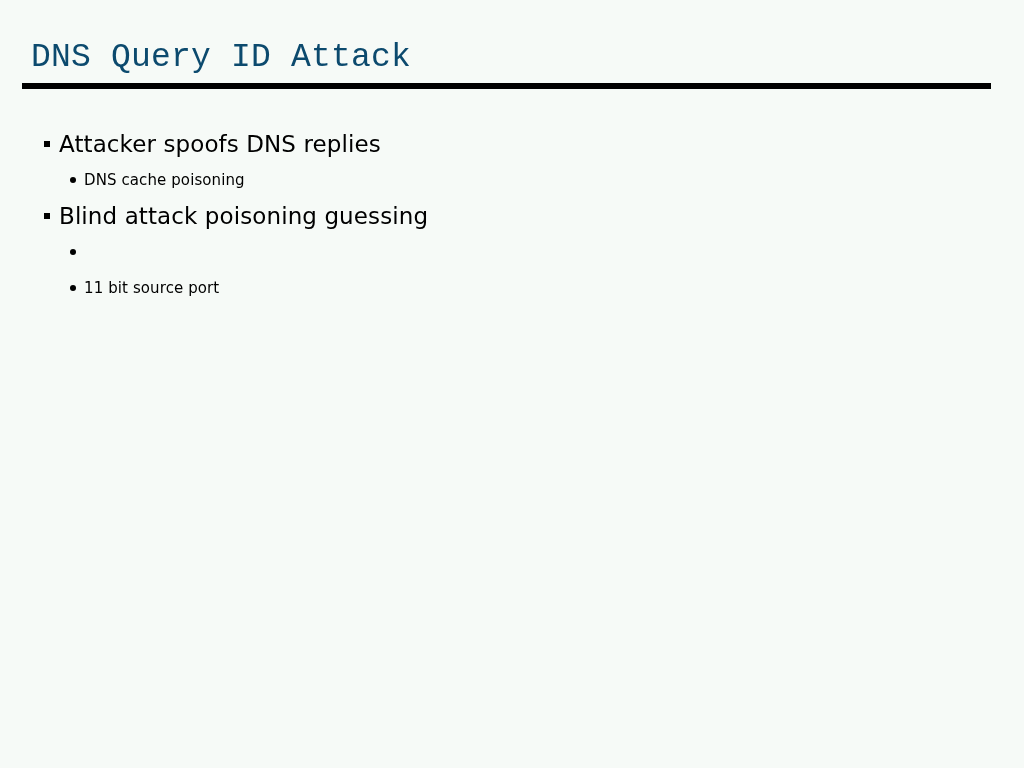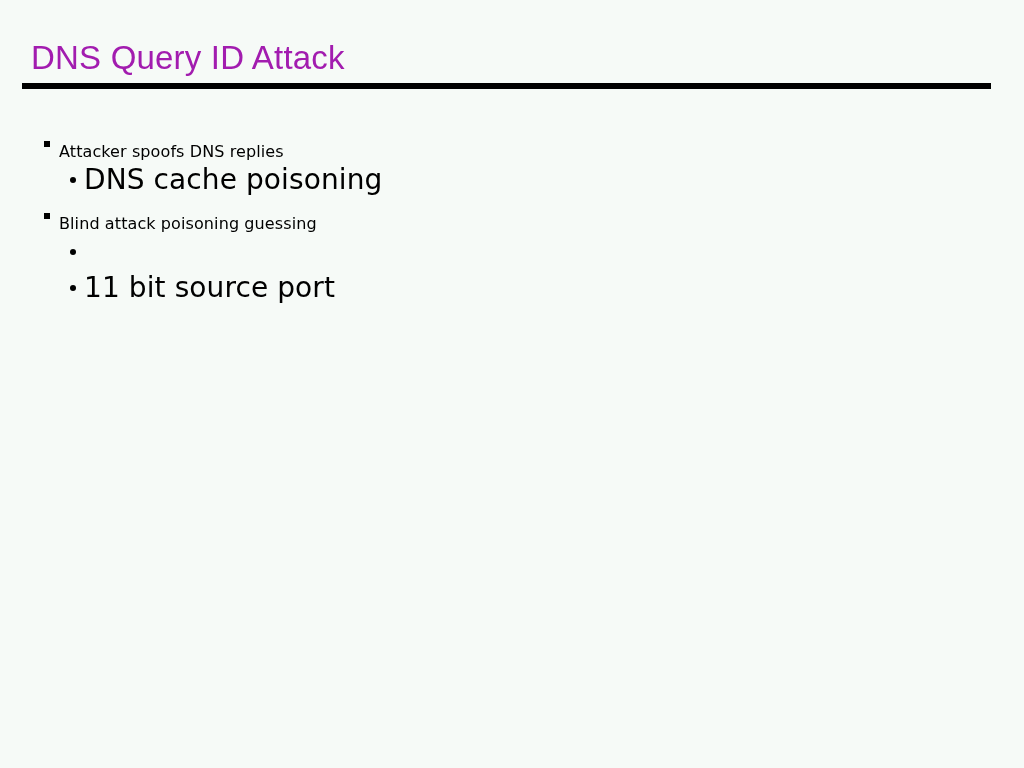--- a/index.html
+++ b/index.html
@@ -23,26 +23,26 @@
     box-sizing: border-box;
   }
 
   
   .slide-title {
     position: absolute;
     left: 31px;
     top: 38px;
     margin: 0;
     padding: 0;
-    font-family: Liberation Sans, sans-serif;
+    font-family: Liberation Mono, monospace;
     font-size: 33px;
     font-weight: 400;
     letter-spacing: 0.2px;
     line-height: 40px;
-    color: #a21caf;
+    color: #0c4a6e;
     white-space: nowrap;
   }
 
   .title-rule {
     position: absolute;
     left: 22px;
     top: 83px;
     width: 969px;
     height: 6px;
     background: #000000;
@@ -99,27 +99,26 @@
 
   .bullet-text {
     display: inline-block;
     vertical-align: baseline;
     color: #000000;
     font-family: "DejaVu Sans", sans-serif;
     font-weight: 400;
   }
 
   .level-1 .bullet-text {
-    font-size: 16px;
+    font-size: 23px;
     letter-spacing: 0.1px;
-    margin-top: 8px;
   }
 
   .level-2 .bullet-text {
-    font-size: 28px;
+    font-size: 15px;
     letter-spacing: 0.1px;
     text-align: right;
   }
 </style>
 </head>
 <body>
 
 <div class="slide">
 
   <h1 class="slide-title">DNS Query ID Attack</h1>

